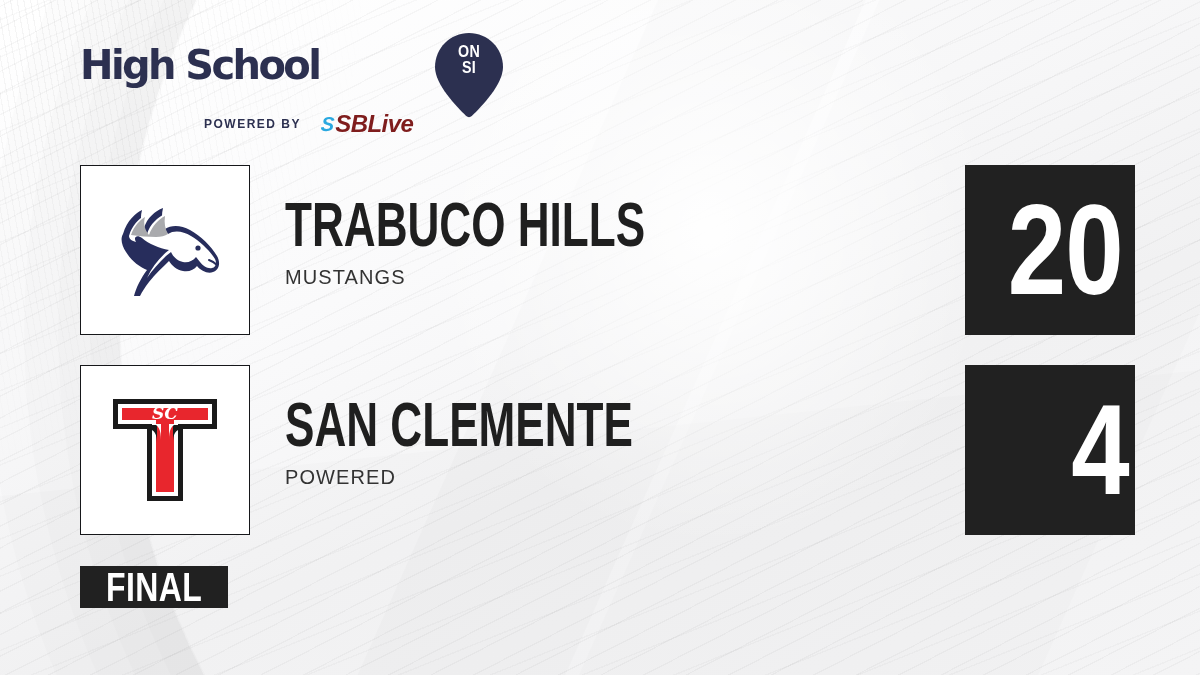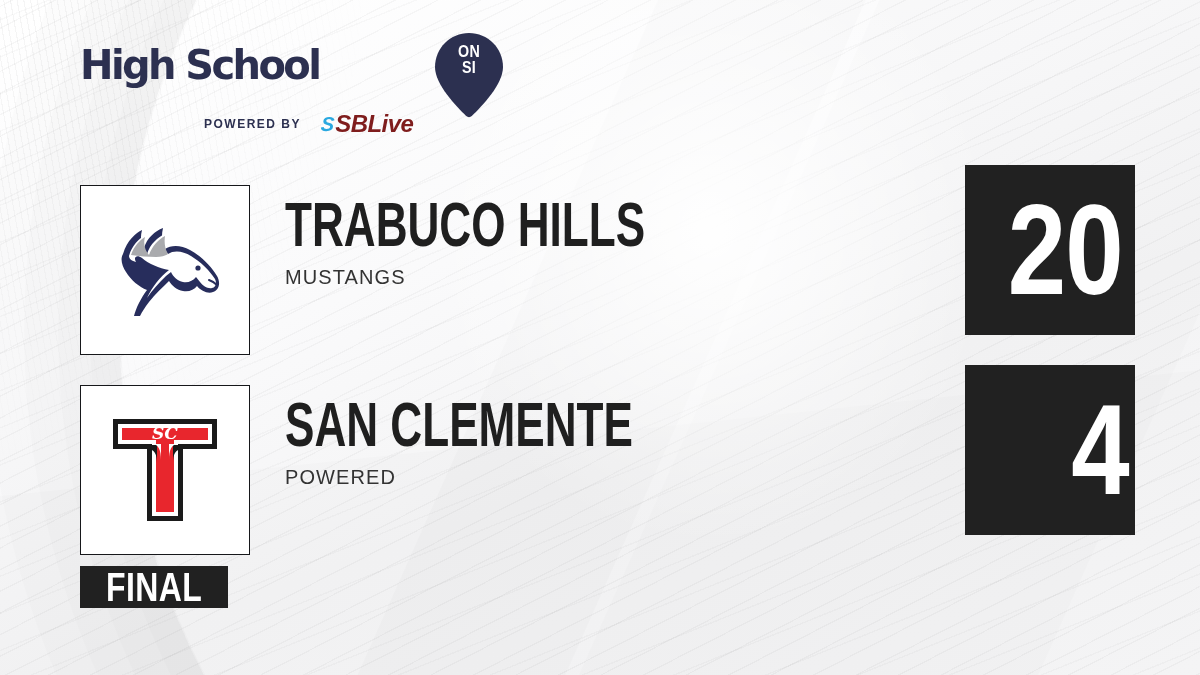--- a/index.html
+++ b/index.html
@@ -168,21 +168,20 @@
 
   .logo-box {
     position: absolute;
     left: 0; top: 0;
     width: 170px; height: 170px;
     background: #ffffff;
     border: 1px solid #16171a;
     display: flex;
     align-items: center;
     justify-content: center;
-    margin-top: 20px;
   }
   .logo-box svg { display: block; }
 
   .team-text {
     position: absolute;
     left: 205px;
     top: 26px;
     width: 700px;
   }
   .team-name {

